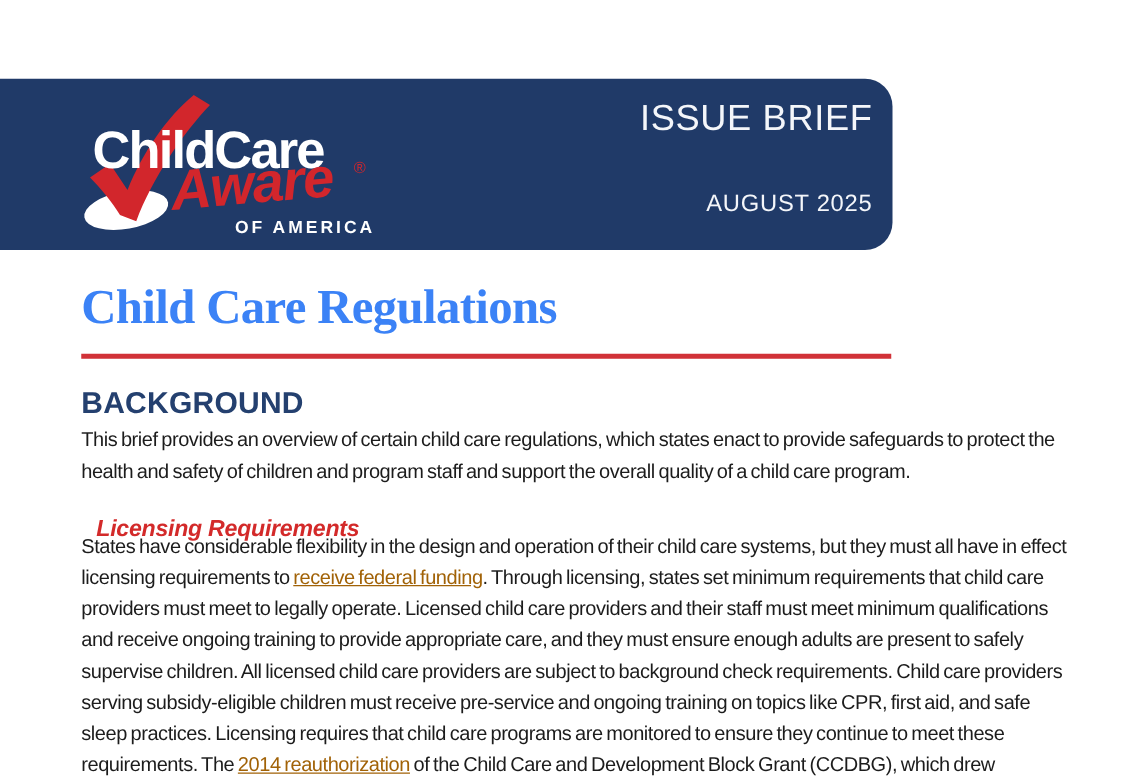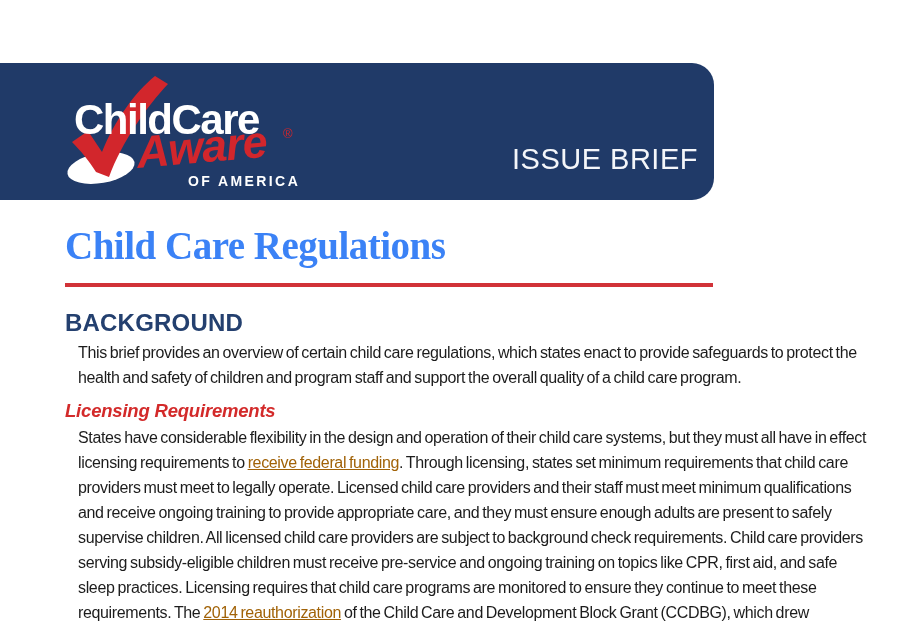--- a/index.html
+++ b/index.html
@@ -10,21 +10,21 @@
     -webkit-font-smoothing:antialiased;
   }
   
   .band{
     position:absolute;left:0;top:63px;width:714px;height:137px;
     background:#203A68;border-radius:0 22px 22px 0;
     display:flex;justify-content:flex-end;box-sizing:border-box;
     padding:15px 16px 24px 0;
   }
   .band-right{
-    display:flex;flex-direction:row;align-items:flex-end;
+    display:flex;flex-direction:column;align-items:flex-end;
     justify-content:space-between;color:#F4F6FA;text-align:right;margin-left:15px;
   }
   .issue-brief{font-size:29px;line-height:34px;letter-spacing:.5px;font-weight:normal;}
   .brief-date{font-size:19px;line-height:24px;letter-spacing:.6px;font-weight:normal;}
   .logo-svg{position:absolute;left:62px;top:76px;}
   .logo-childcare{font-family:"Liberation Sans",sans-serif;font-weight:bold;font-size:42px;letter-spacing:-1.5px;fill:#ffffff;}
   .logo-aware{font-family:"Liberation Sans",sans-serif;font-weight:bold;font-style:italic;font-size:45px;letter-spacing:-1px;fill:#D2262C;}
   .logo-of-america{font-family:"Liberation Sans",sans-serif;font-weight:bold;font-size:14px;letter-spacing:2.4px;fill:#ffffff;}
   .logo-reg{font-family:"Liberation Sans",sans-serif;font-size:13px;fill:#D2262C;}
 
@@ -39,39 +39,40 @@
   .red-rule{
     position:absolute;top:283px;left:0;width:648px;height:4px;
     background:#D13238;border:none;margin:0;
   }
   .section-heading{
     position:absolute;top:309px;left:0;margin:0;
     font-size:24px;line-height:28px;font-weight:bold;color:#24406F;
     letter-spacing:.2px;
   }
   .para{
-    position:absolute;left:13px;width:792px;margin:0;
+    position:absolute;left:0;width:792px;margin:0;
     font-size:16px;line-height:25px;color:#1C1C1C;
     letter-spacing:-.35px;word-spacing:-1.2px;font-stretch:condensed;
   }
   .para-intro{top:340px;}
   .sub-heading{
-    position:absolute;top:399px;left:0;margin:0;
+    position:absolute;top:399px;left:0;margin:12px;
     font-size:18.5px;line-height:23px;font-weight:bold;font-style:italic;
     color:#D32A2A;letter-spacing:-.2px;
   }
   .para-licensing{top:425px;}
   .doc-link{color:#a16207;text-decoration:underline;cursor:pointer;}
 </style>
 </head>
 <body>
 
 <header class="band">
   <div class="band-right">
     <div class="issue-brief">ISSUE BRIEF</div>
+    <div class="brief-date">AUGUST 2025</div>
   </div>
 </header>
 
 <svg class="logo-svg" width="240" height="124" viewBox="0 0 240 124" aria-hidden="true">
 
   <ellipse cx="39" cy="92" rx="34" ry="15" transform="rotate(-10 39 92)" fill="#ffffff"></ellipse>
 
   <path d="M10,66 L26,55 L40,76 C52,46 72,17 93,0 L106,8 C85,30 60,66 47,101 L34,96 C28,86 18,74 10,66 Z" fill="#D2262C"></path>
 
   <text x="12" y="58" class="logo-childcare">ChildCare</text>

